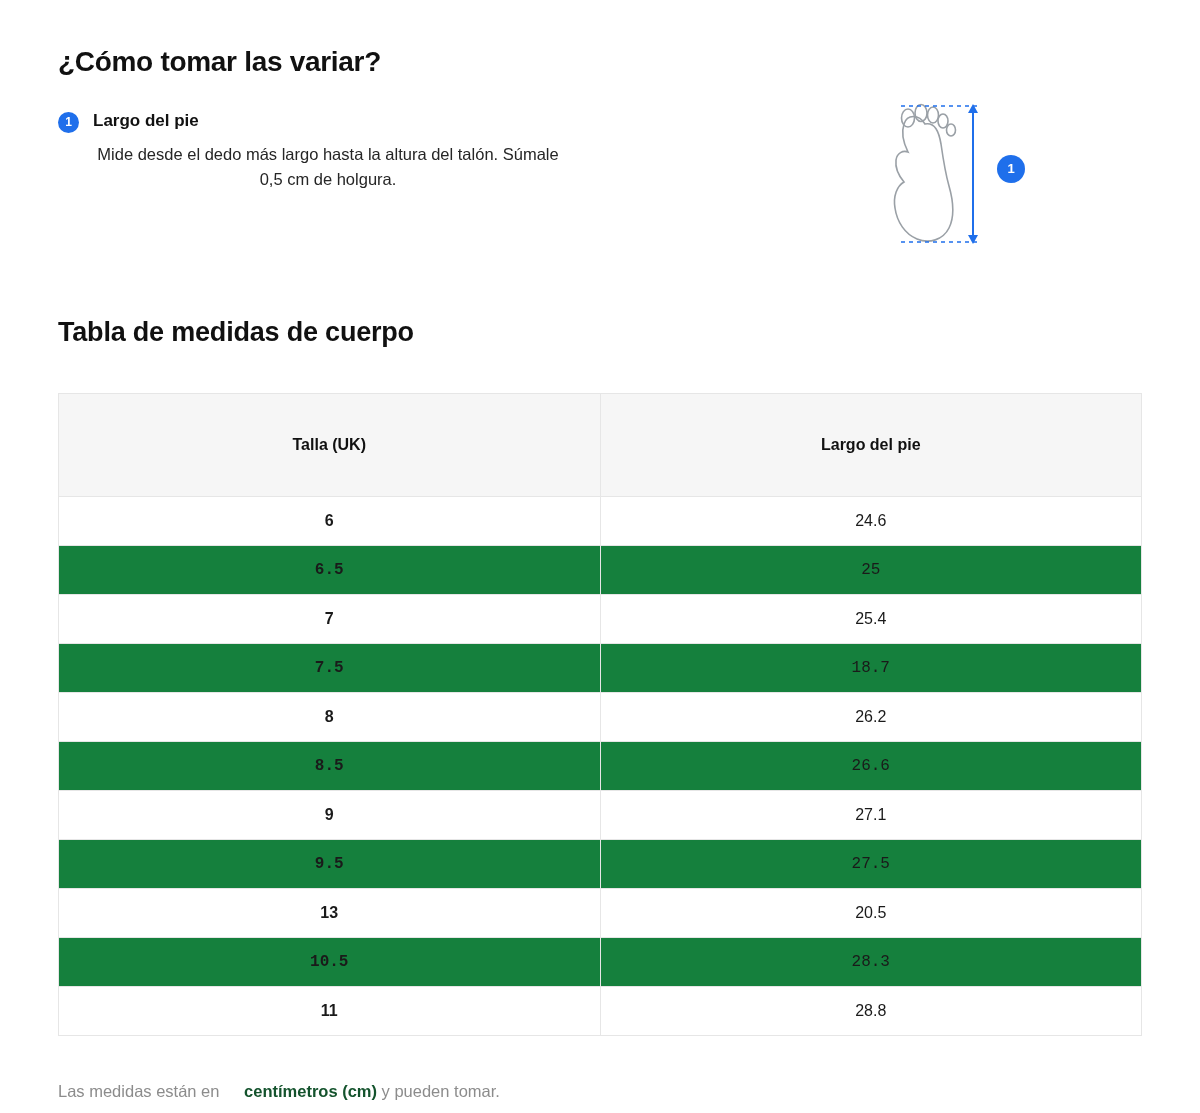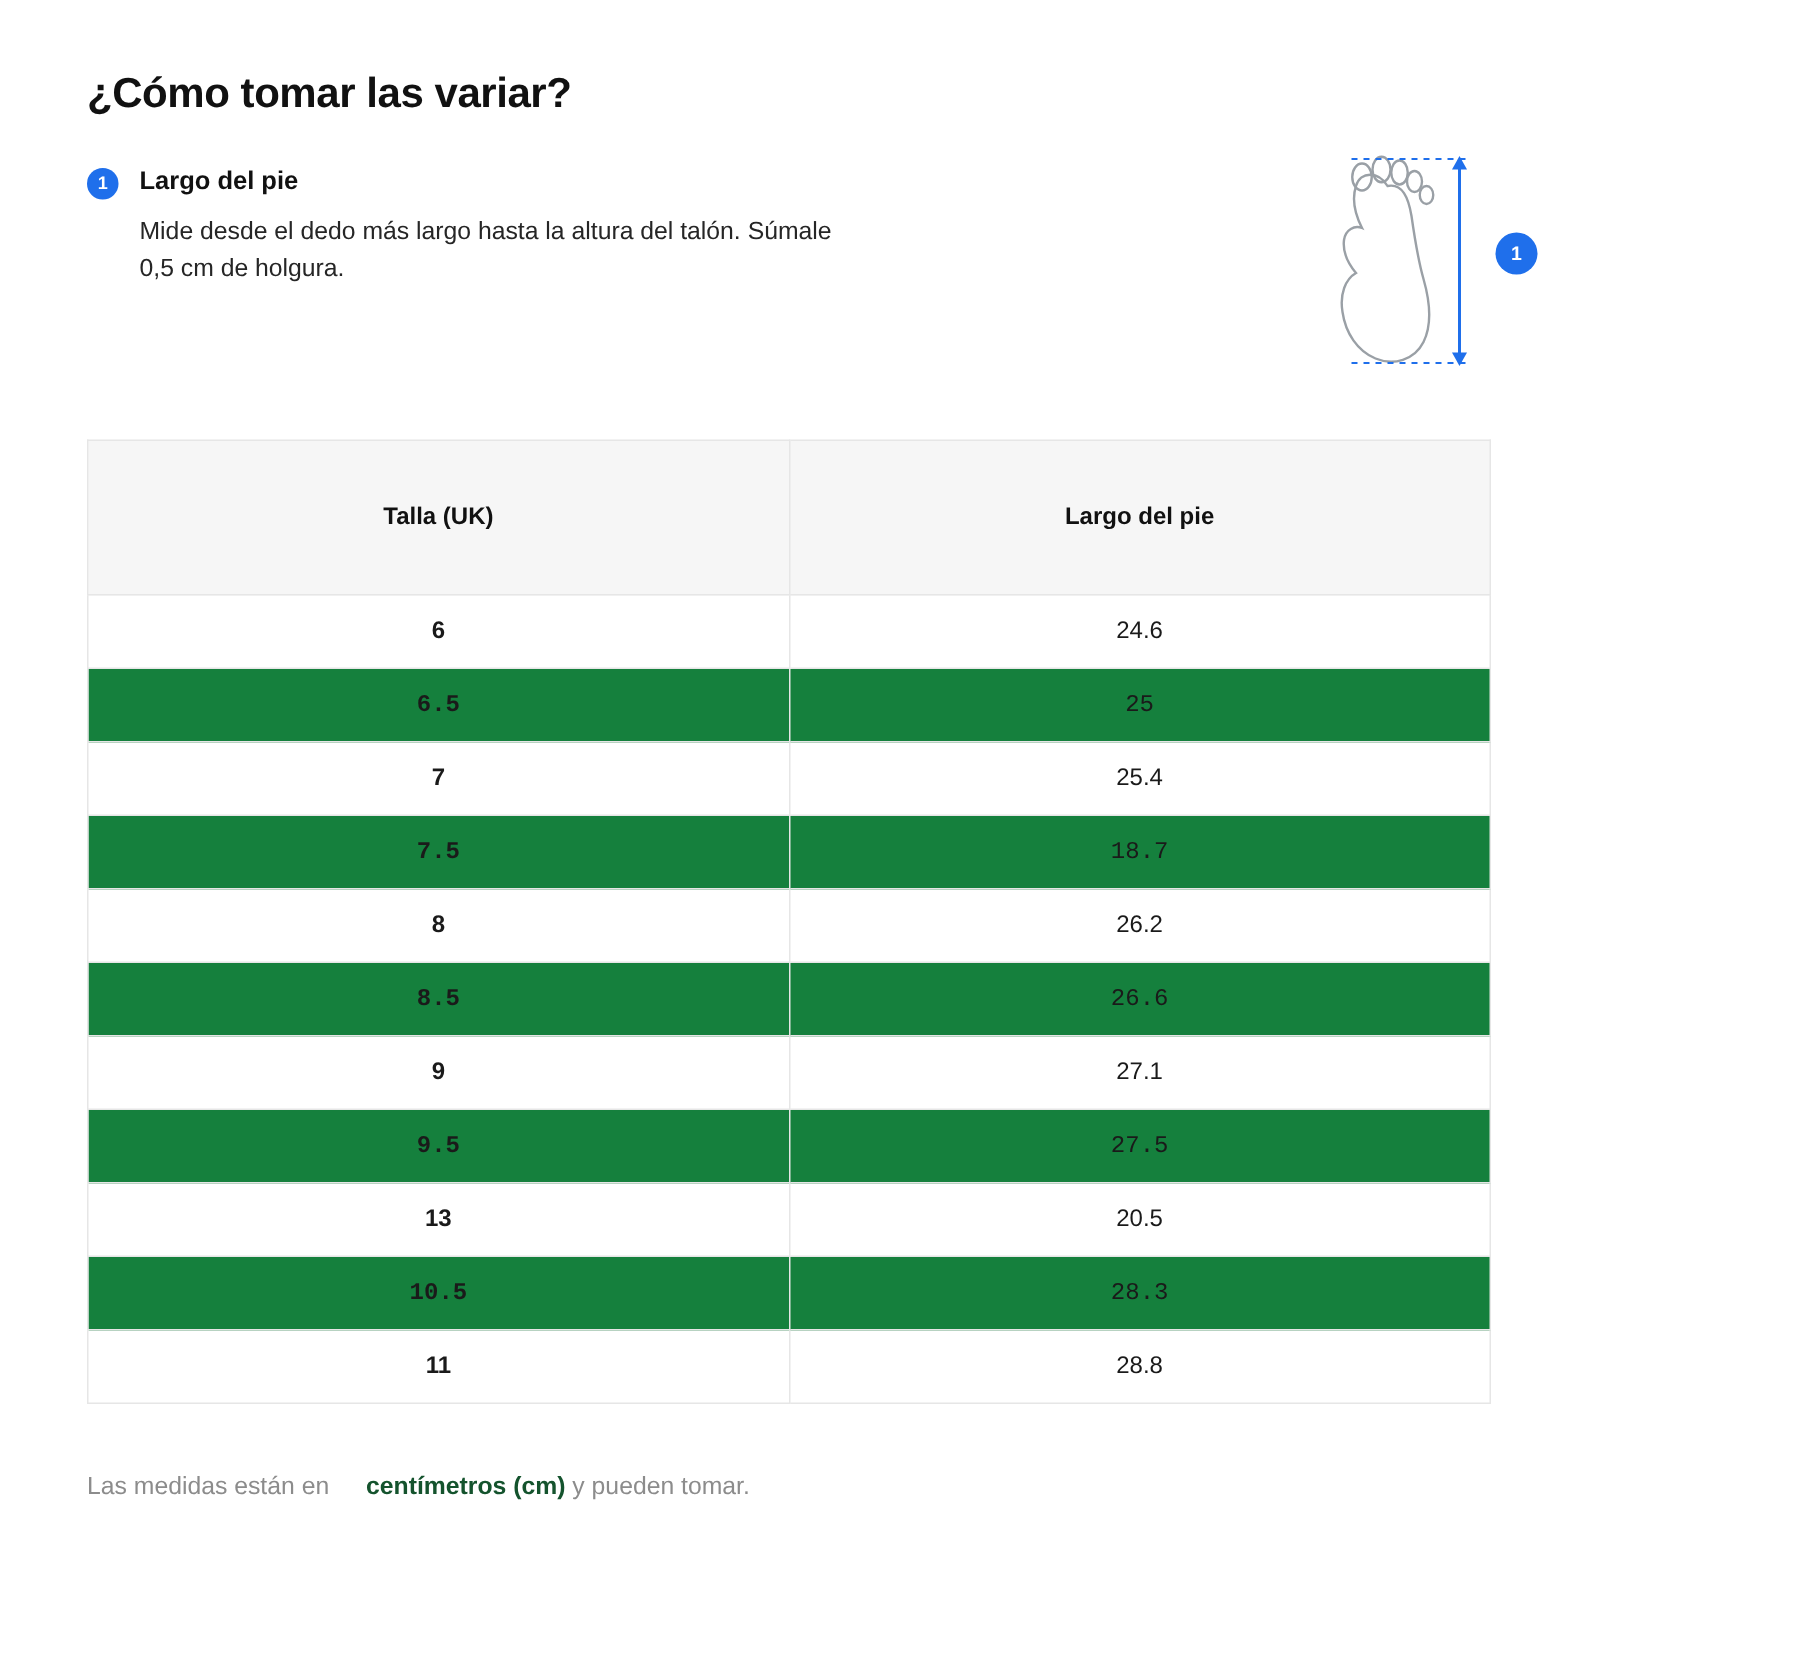--- a/index.html
+++ b/index.html
@@ -69,20 +69,21 @@
     color: #111111;
     line-height: 22px;
     margin: 0 0 10px 0;
   }
   .step-desc {
     font-size: 16.5px;
     line-height: 25px;
     color: #262626;
     margin: 0;
     max-width: 470px;
+    text-align: center;
   }
 
   
   .diagram {
     position: relative;
     width: 175px;
     height: 165px;
     margin-top: 22px;
     margin-right: 90px;
   }
@@ -106,22 +107,22 @@
   .table-title {
     font-size: 27px;
     font-weight: bold;
     letter-spacing: -0.2px;
     color: #111111;
     margin: 0;
     padding-top: 52px;
   }
 
   table.size-table {
-    margin-top: 28px;
-    width: 936px;
+    margin-top: 45px;
+    width: 1084px;
     border-collapse: collapse;
     table-layout: fixed;
   }
   table.size-table th,
   table.size-table td {
     border: 1px solid #e6e6e6;
     text-align: center;
   }
   table.size-table thead th {
     background: #f6f6f6;
@@ -194,20 +195,21 @@
 
         <line x1="96" y1="9" x2="96" y2="139" stroke="#1f6feb" stroke-width="2"></line>
         <polygon points="96,4 91,13 101,13" fill="#1f6feb"></polygon>
         <polygon points="96,144 91,135 101,135" fill="#1f6feb"></polygon>
       </svg>
       <div class="diagram-badge">1</div>
     </div>
 
   </div>
 
+  <h2 class="table-title">Tabla de medidas de cuerpo</h2>
 
   <table class="size-table">
     <thead>
       <tr>
         <th>Talla (UK)</th>
         <th>Largo del pie</th>
       </tr>
     </thead>
     <tbody>
       <tr>

